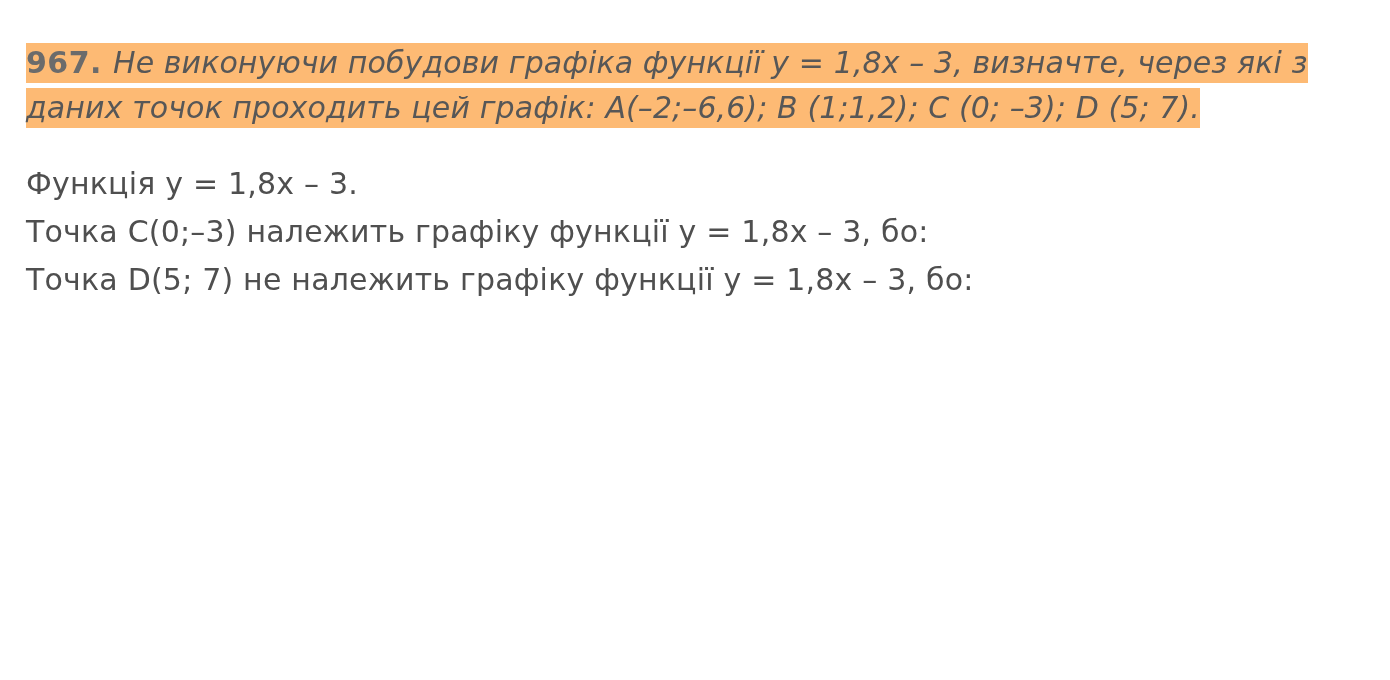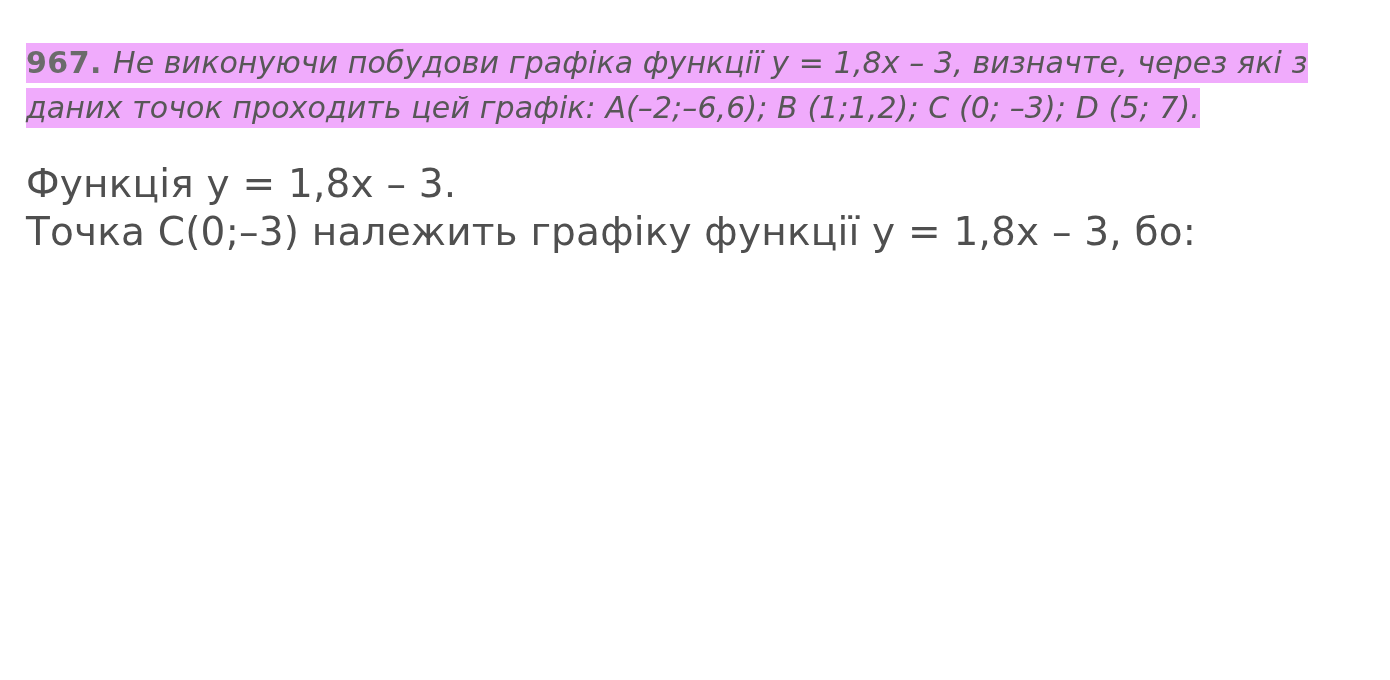--- a/index.html
+++ b/index.html
@@ -30,45 +30,46 @@
     color: #575757;
     letter-spacing: 0.1px;
   }
   .statement .num {
     font-style: normal;
     font-weight: bold;
     color: #6b6b6b;
     letter-spacing: 0.5px;
   }
   .hl {
-    background: #f0abfc;
+    background: #fdba74;
     box-decoration-break: clone;
     -webkit-box-decoration-break: clone;
     padding: 2px 0 3px 0;
   }
 
   
   .solution {
     margin-top: 6px;
-    font-size: 39px;
+    font-size: 30px;
     line-height: 48px;
     color: #4f4f4f;
     letter-spacing: 0.2px;
   }
   .sol-line {
     white-space: nowrap;
   }
 </style>
 </head>
 <body>
 
 <div class="page">
 
   <p class="statement">
     <span class="hl"><span class="num">967. </span><span>Не виконуючи побудови графіка функції y = 1,8x – 3, визначте, через які з даних точок проходить цей графік: A(–2;–6,6); B (1;1,2); C (0; –3); D (5; 7).</span></span>
   </p>
 
   <div class="solution">
     <div class="sol-line">Функція y = 1,8x – 3.</div>
     <div class="sol-line">Точка C(0;–3) належить графіку функції y = 1,8x – 3, бо:</div>
+    <div class="sol-line">Точка D(5; 7) не належить графіку функції y = 1,8x – 3, бо:</div>
   </div>
 
 </div>
 
 </body></html>

